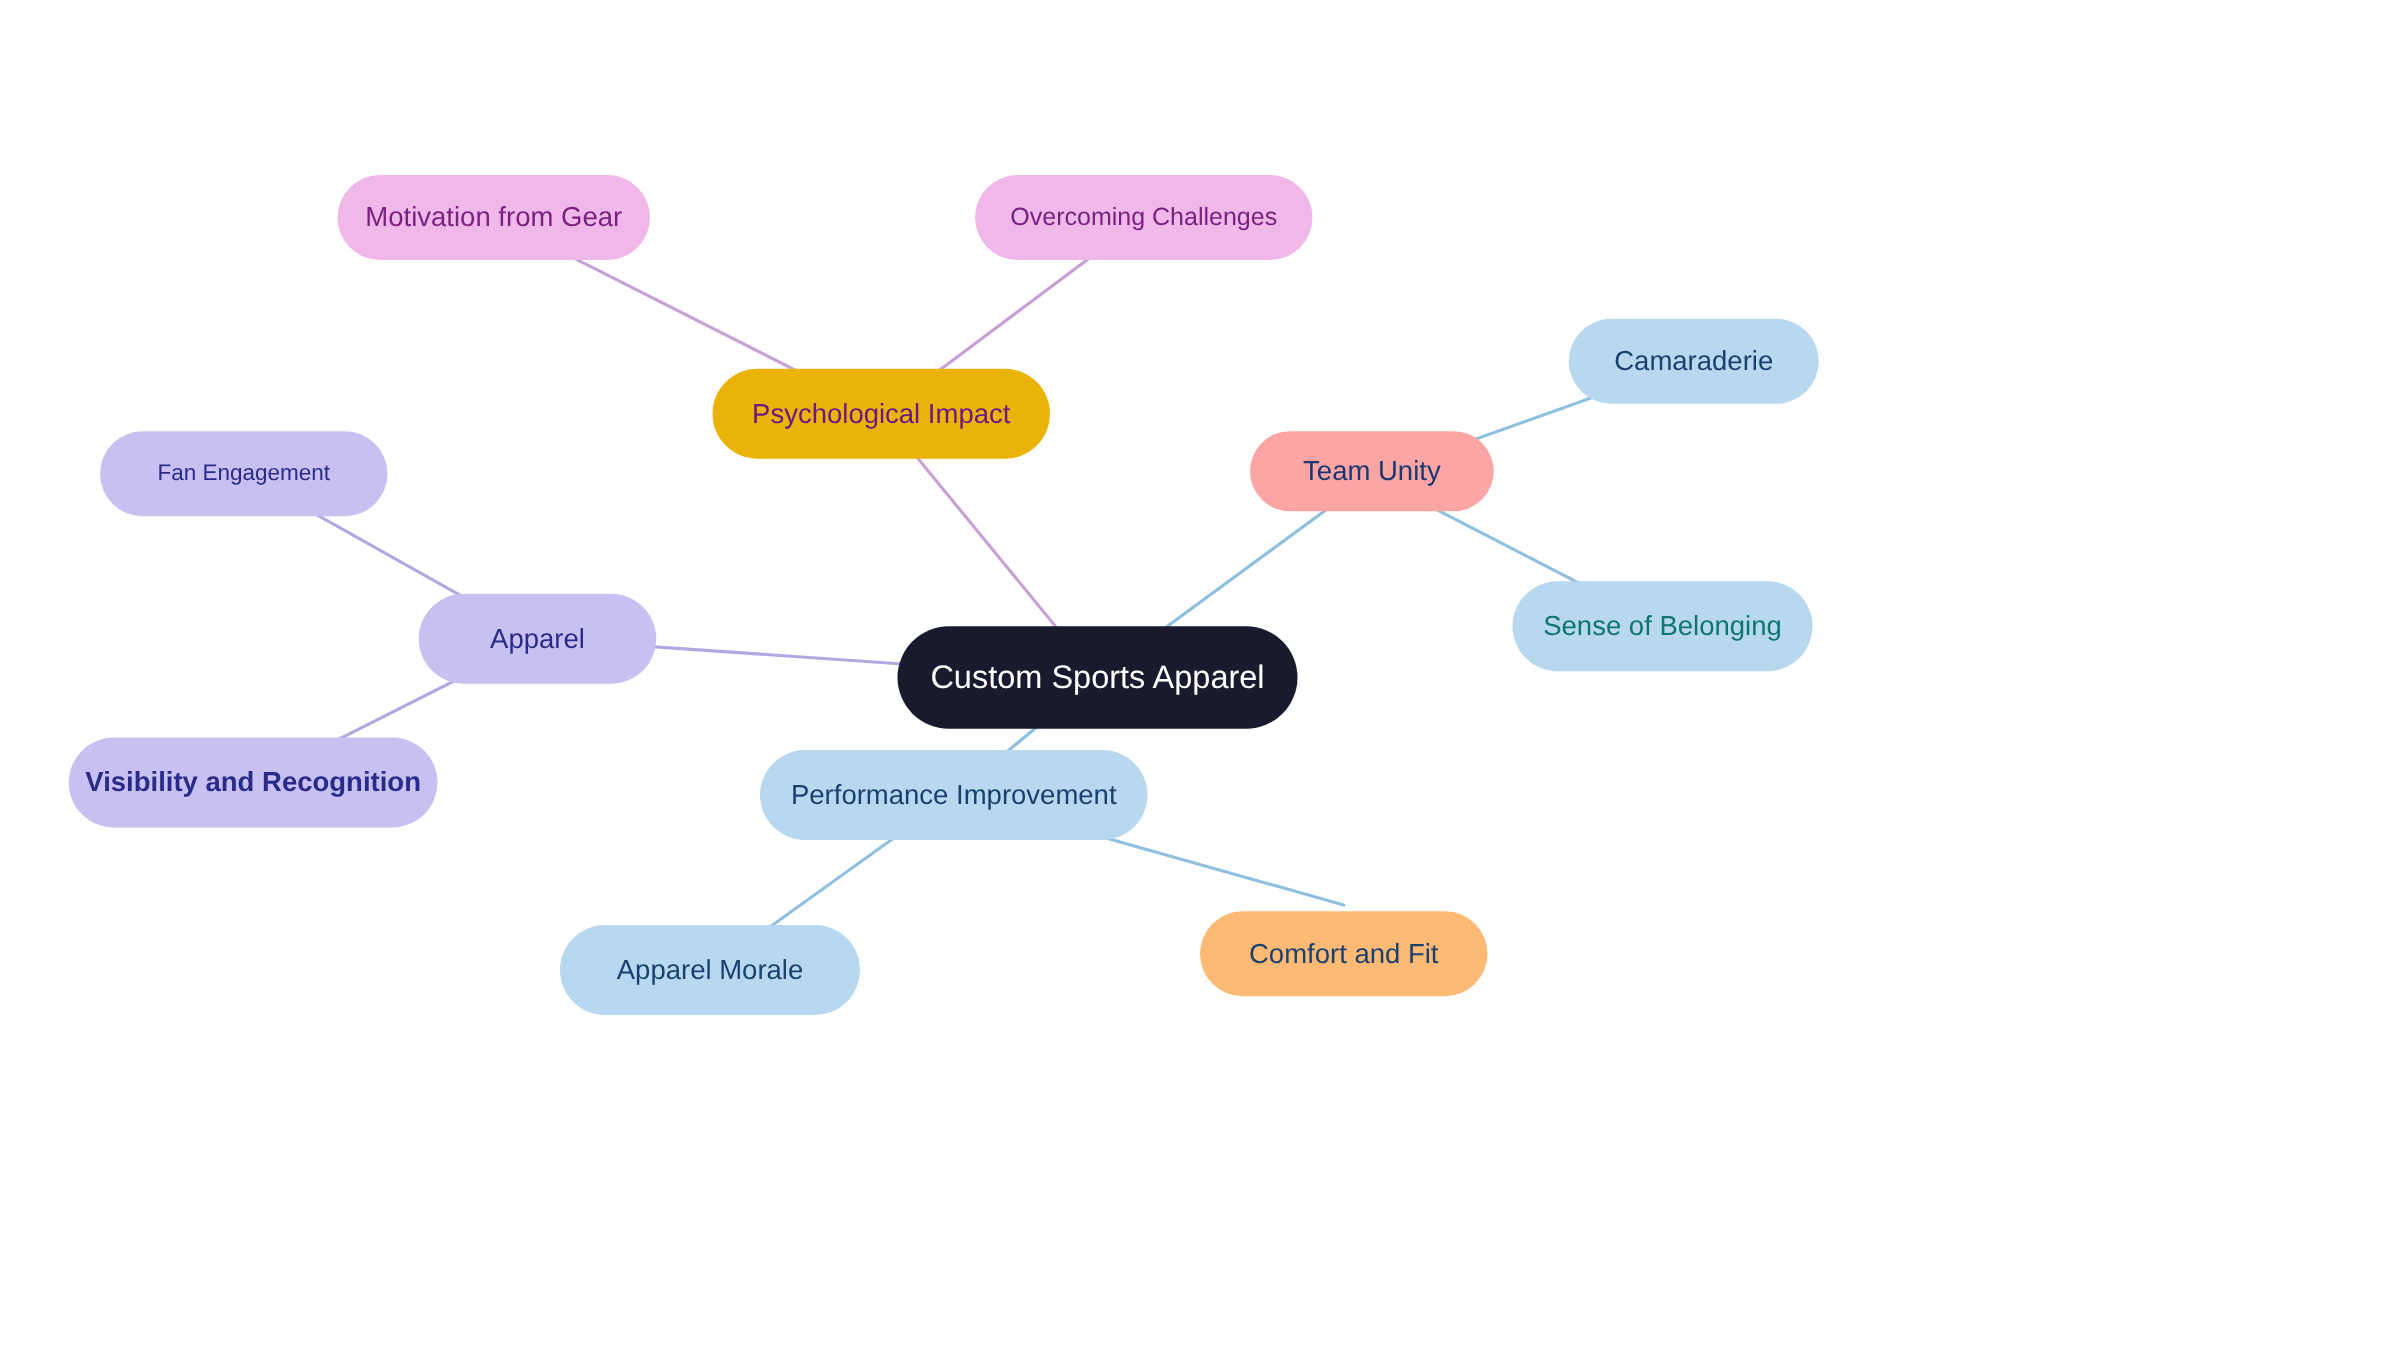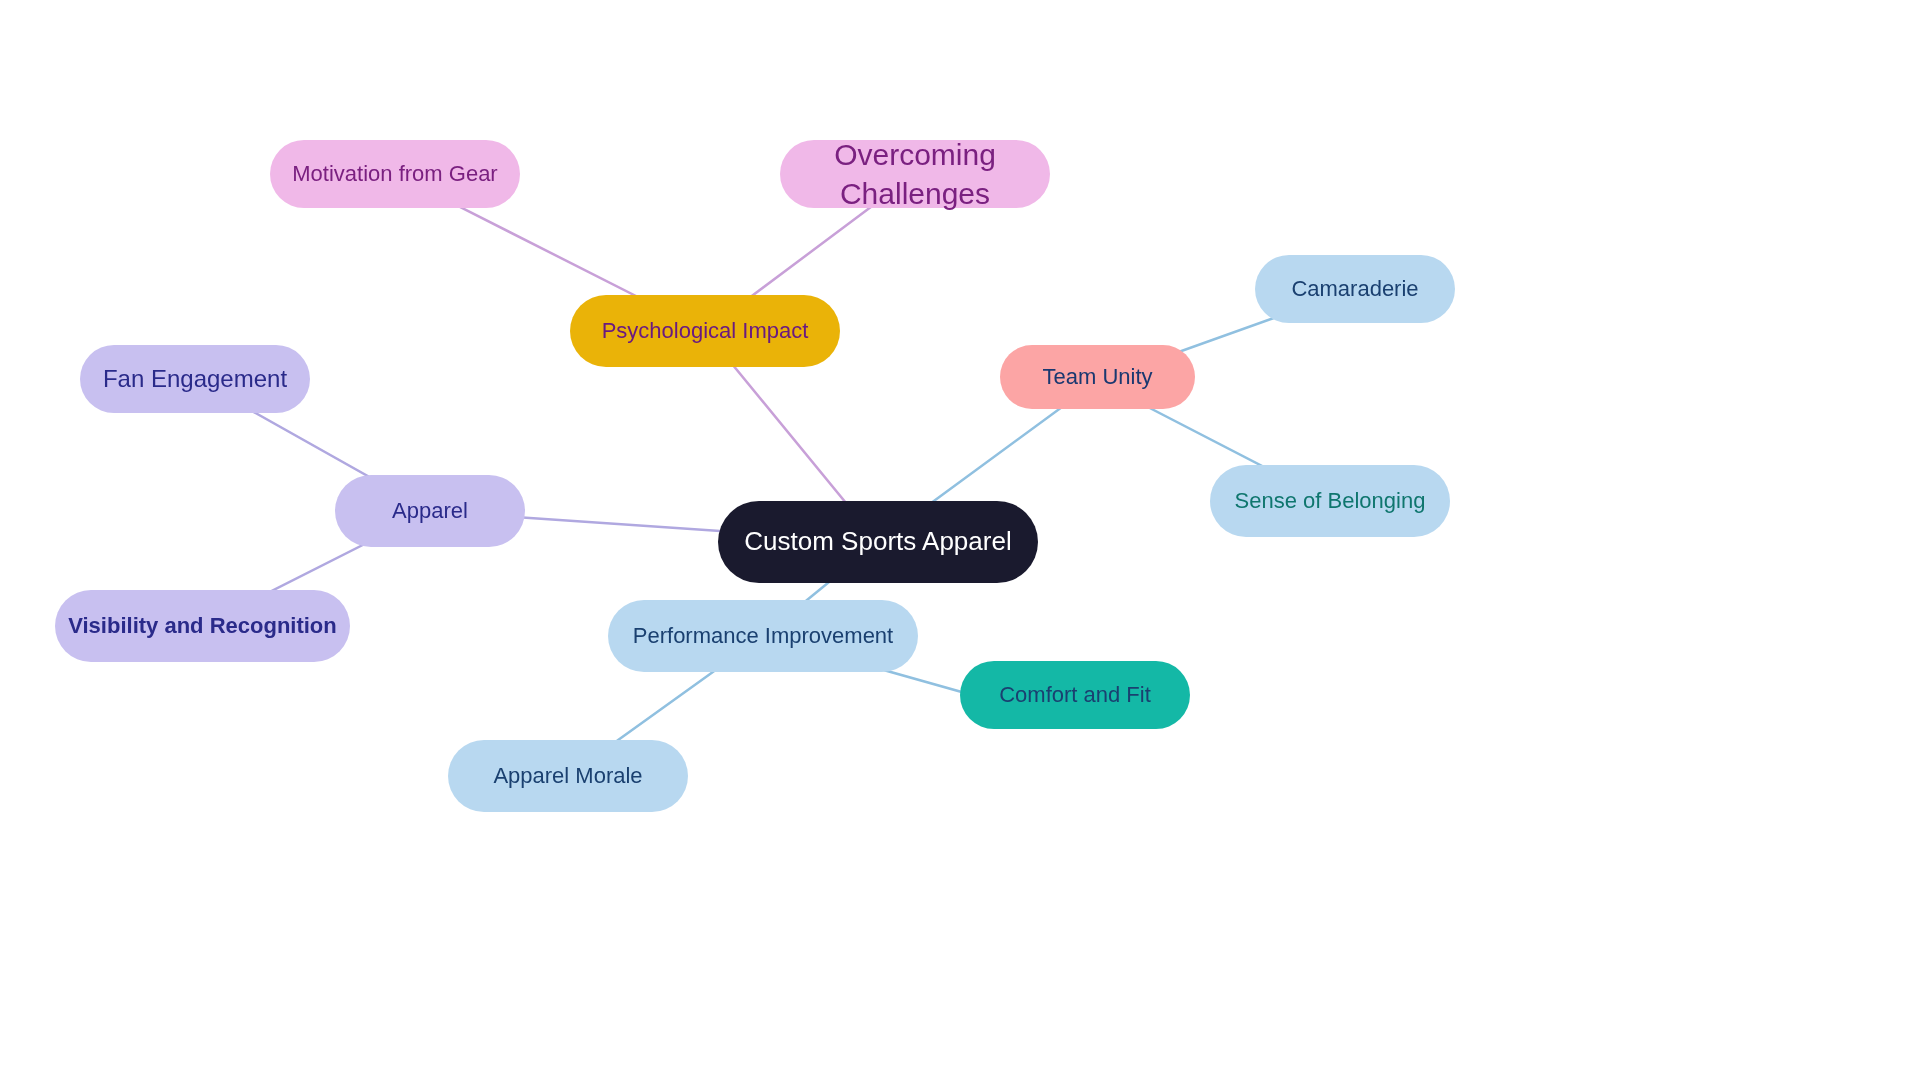--- a/index.html
+++ b/index.html
@@ -61,42 +61,42 @@
     <div class="node" style="left: 718px; top: 501px; width: 320px; height: 82px; background-color: rgb(26, 26, 46); color: rgb(255, 255, 255);">
       <span class="node-label" style="font-size: 26px; font-weight: 400; color: rgb(255, 255, 255);">Custom Sports Apparel</span>
     </div>
     <div class="node" style="left: 570px; top: 295px; width: 270px; height: 72px; background-color: #eab308; color: rgb(106, 26, 128);">
       <span class="node-label" style="font-size: 22px;">Psychological Impact</span>
     </div>
     <div class="node" style="left: 270px; top: 140px; width: 250px; height: 68px; background-color: rgb(240, 184, 232); color: rgb(122, 32, 128);">
       <span class="node-label" style="font-size: 22px;">Motivation from Gear</span>
     </div>
     <div class="node" style="left: 780px; top: 140px; width: 270px; height: 68px; background-color: rgb(240, 184, 232); color: rgb(122, 32, 128);">
-      <span class="node-label" style="font-size: 30px; text-align: center;">Overcoming Challenges</span>
+      <span class="node-label" style="font-size: 20px; text-align: center;">Overcoming Challenges</span>
     </div>
     <div class="node" style="left: 335px; top: 475px; width: 190px; height: 72px; background-color: rgb(200, 192, 240); color: rgb(42, 42, 138);">
       <span class="node-label" style="font-size: 22px;">Apparel</span>
     </div>
     <div class="node" style="left: 80px; top: 345px; width: 230px; height: 68px; background-color: rgb(200, 192, 240); color: rgb(42, 42, 138);">
-      <span class="node-label" style="font-size: 24px;">Fan Engagement</span>
+      <span class="node-label" style="font-size: 18px;">Fan Engagement</span>
     </div>
     <div class="node" style="left: 55px; top: 590px; width: 295px; height: 72px; background-color: rgb(200, 192, 240); color: rgb(42, 42, 138);">
       <span class="node-label" style="font-size: 22px; font-weight: bold;">Visibility and Recognition</span>
     </div>
     <div class="node" style="left: 1000px; top: 345px; width: 195px; height: 64px; background-color: #fca5a5; color: rgb(26, 56, 112);">
       <span class="node-label" style="font-size: 22px;">Team Unity</span>
     </div>
     <div class="node" style="left: 1255px; top: 255px; width: 200px; height: 68px; background-color: rgb(184, 216, 240); color: rgb(26, 64, 112);">
       <span class="node-label" style="font-size: 22px;">Camaraderie</span>
     </div>
     <div class="node" style="left: 1210px; top: 465px; width: 240px; height: 72px; background-color: rgb(184, 216, 240); color: #0f766e;">
       <span class="node-label" style="font-size: 22px;">Sense of Belonging</span>
     </div>
     <div class="node" style="left: 608px; top: 600px; width: 310px; height: 72px; background-color: rgb(184, 216, 240); color: rgb(26, 64, 112);">
       <span class="node-label" style="font-size: 22px;">Performance Improvement</span>
     </div>
     <div class="node" style="left: 448px; top: 740px; width: 240px; height: 72px; background-color: rgb(184, 216, 240); color: rgb(26, 64, 112);">
       <span class="node-label" style="font-size: 22px;">Apparel Morale</span>
     </div>
-    <div class="node" style="left: 960px; top: 661px; width: 230px; height: 68px; background-color: #14b8a6; color: rgb(26, 64, 112);">
+    <div class="node" style="left: 960px; top: 729px; width: 230px; height: 68px; background-color: #fdba74; color: rgb(26, 64, 112);">
       <span class="node-label" style="font-size: 22px;">Comfort and Fit</span>
     </div>
   </div>
 
 </body></html>

